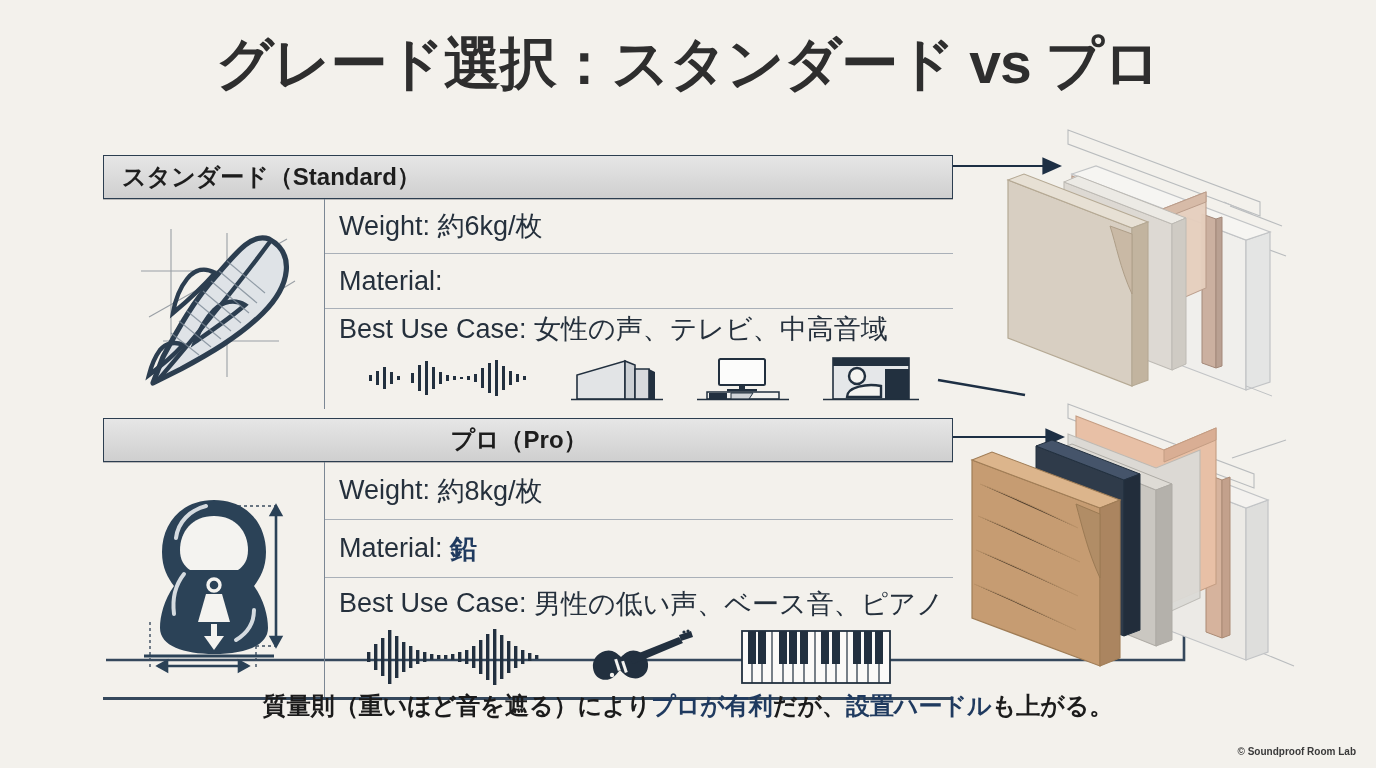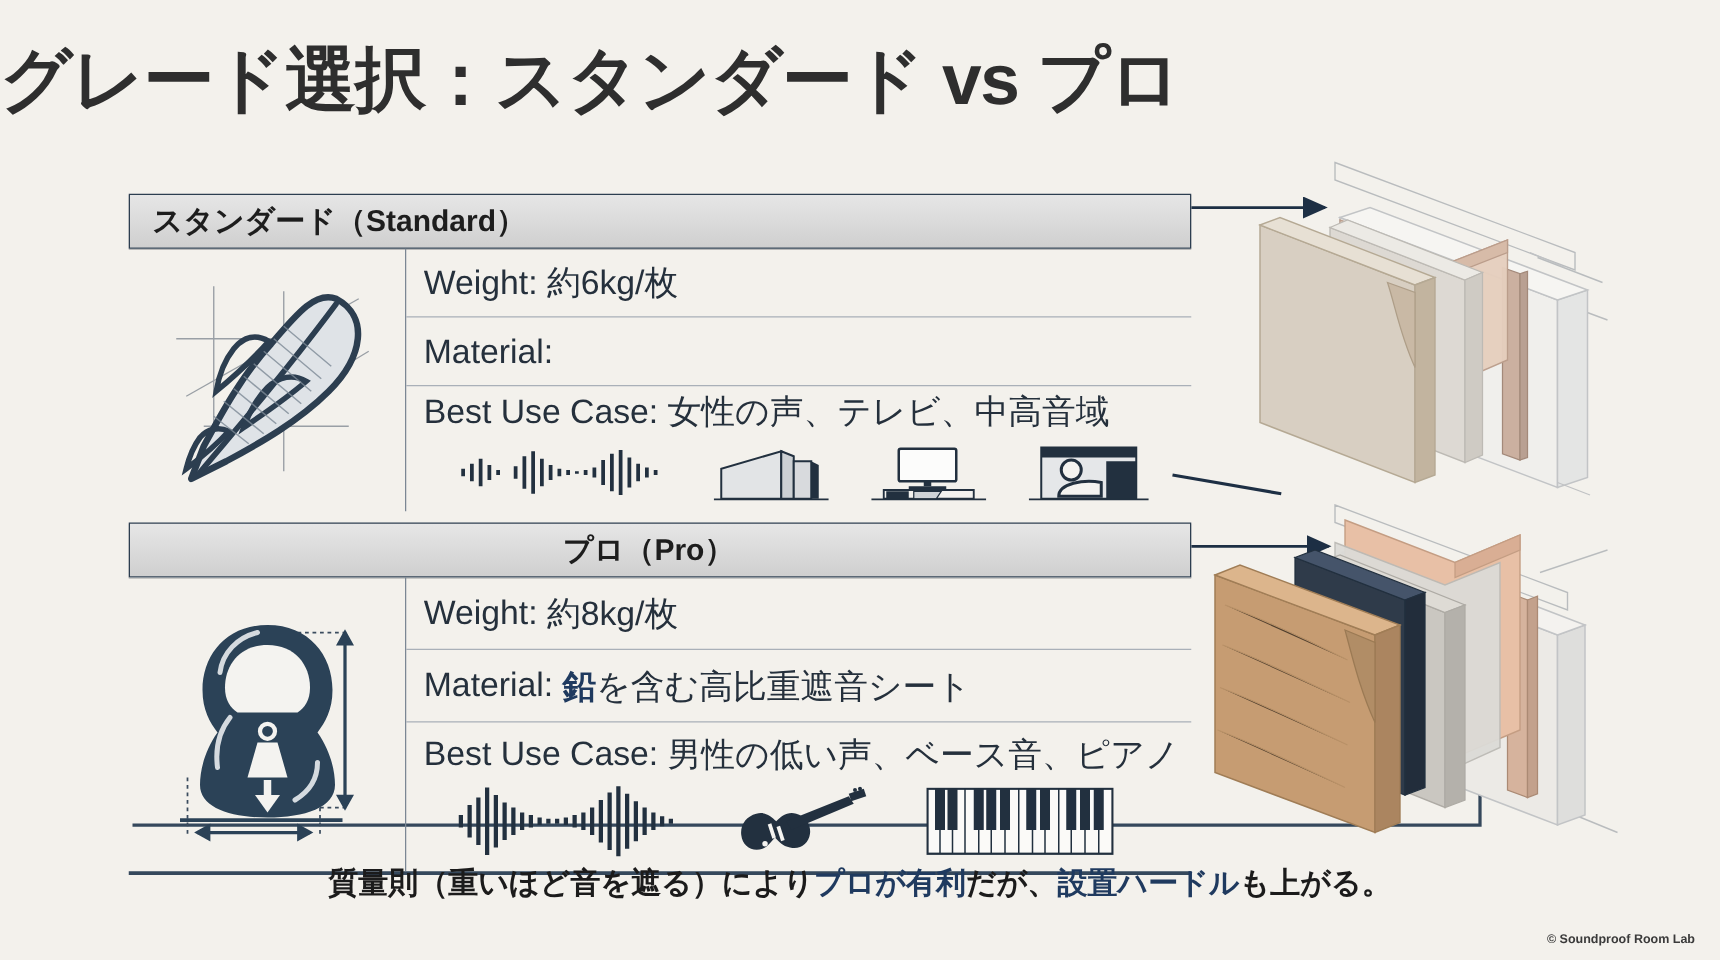--- a/index.html
+++ b/index.html
@@ -9,20 +9,21 @@
     background:#f3f1ec;
     font-family:"Liberation Sans","DejaVu Sans",sans-serif;
     color:#2b3a4a;
     position:relative;
   }
   .slide{position:absolute;inset:0;}
 
   
   .title{
     position:absolute;left:0;top:26px;width:1376px;
+    text-align:center;
     font-size:57px;font-weight:bold;
     letter-spacing:-1px;
     color:#2e2e2e;
     white-space:nowrap;
   }
 
   
   .card{position:absolute;}
   .card-header{
     box-sizing:border-box;
@@ -285,21 +286,20 @@
       <div class="rows-col">
         <div class="row r1">
           <span class="lead">Weight:</span>
           <span>&nbsp;</span>
           <span>約8kg/枚</span>
         </div>
         <div class="row r2">
           <span class="lead">Material:</span>
           <span>&nbsp;</span>
           <span class="hl">鉛</span>
-          <span>を含む高比重遮音シート</span>
         </div>
         <div class="row r3">
           <div style="display:flex;align-items:center;">
             <span class="lead">Best Use Case:</span>
             <span>&nbsp;</span>
             <span>男性の低い声、ベース音、ピアノ</span>
           </div>
           <div class="icons-row" style="gap:44px;height:66px;">
 
             <svg width="178" height="62" viewBox="0 0 178 62">

